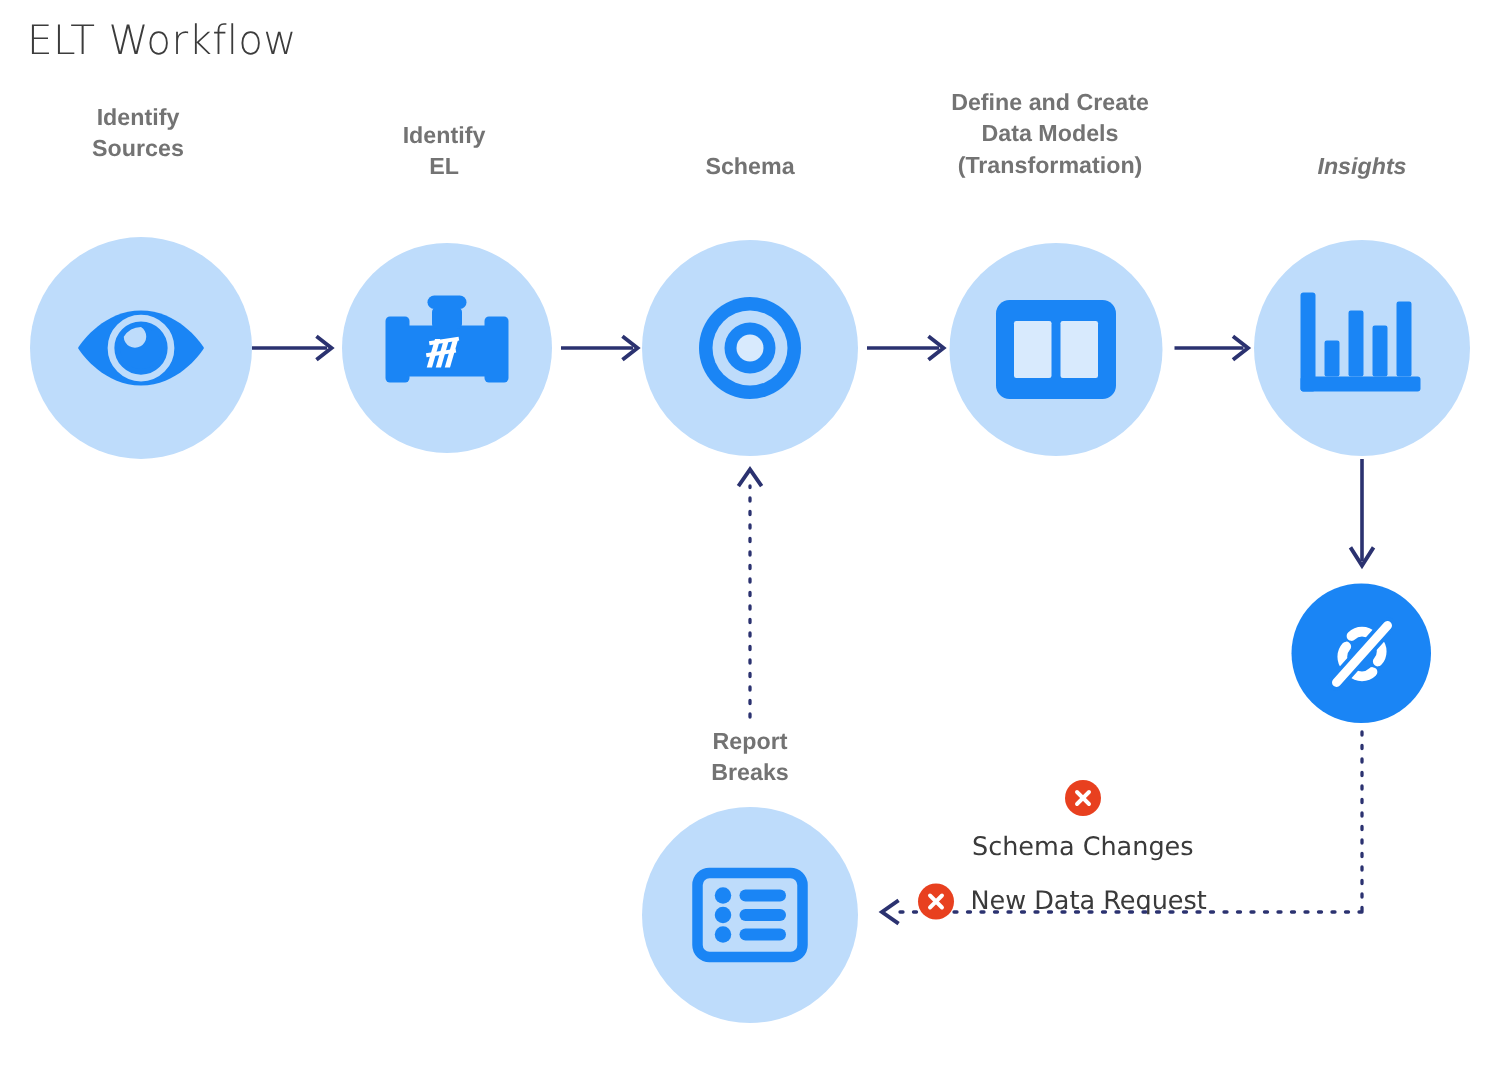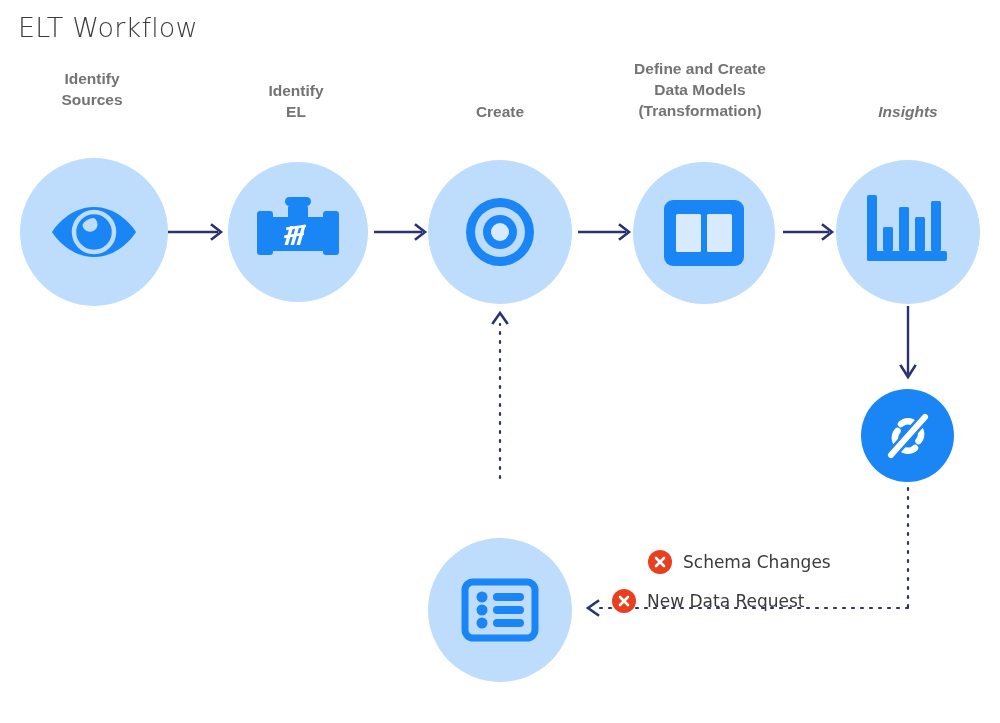--- a/index.html
+++ b/index.html
@@ -82,21 +82,21 @@
 <body>
 
 <div id="canvas">
 
   <div class="abs" id="page-title">ELT Workflow</div>
 
   <div class="step-label" style="left:12px; top:68px; width:160px;">Identify
 Sources</div>
   <div class="step-label" style="left:216px; top:80px; width:160px;">Identify
 EL</div>
-  <div class="step-label" style="left:420px; top:101px; width:160px;">Create</div>
+  <div class="step-label" style="left:420px; top:101px; width:160px;">Schema</div>
   <div class="step-label" style="left:585px; top:58px; width:230px;">Define and Create
 Data Models
 (Transformation)</div>
   <div class="step-label" style="left:828px; top:101px; width:160px;font-style:italic;">Insights</div>
 
   <div class="bubble" style="left:20px; top:158px; width:148px; height:148px;">
     <span>
       <svg width="86" height="62" viewBox="0 0 86 62">
         <path d="M43 6 C67 6 82 26 85 31 C82 36 67 56 43 56 C19 56 4 36 1 31 C4 26 19 6 43 6 Z" fill="#1a85f5"></path>
         <circle cx="43" cy="31" r="20" fill="none" stroke="#bedcfb" stroke-width="4.5"></circle>
@@ -200,20 +200,22 @@
         <g fill="none" stroke="#ffffff" stroke-width="6.5" stroke-linecap="round">
           <path d="M21 16 A10 10 0 0 1 35 16 L38.5 19.5 A10 10 0 0 1 38.5 33"></path>
           <path d="M35 40 A10 10 0 0 1 21 40 L17.5 36.5 A10 10 0 0 1 17.5 23"></path>
         </g>
         <line x1="45" y1="9" x2="11" y2="47" stroke="#1a85f5" stroke-width="11" stroke-linecap="round"></line>
         <line x1="45" y1="9" x2="11" y2="47" stroke="#ffffff" stroke-width="6" stroke-linecap="round"></line>
       </svg>
     </span>
   </div>
 
+  <div class="step-label" style="left:420px; top:484px; width:160px;">Report
+Breaks</div>
 
   <div class="bubble" style="left:428px; top:538px; width:144px; height:144px;">
     <span>
       <svg width="76" height="62" viewBox="0 0 76 62">
         <rect x="3" y="3" width="70" height="56" rx="8" fill="none" stroke="#1a85f5" stroke-width="7"></rect>
         <circle cx="20" cy="18" r="5.5" fill="#1a85f5"></circle>
         <circle cx="20" cy="31" r="5.5" fill="#1a85f5"></circle>
         <circle cx="20" cy="44" r="5.5" fill="#1a85f5"></circle>
         <rect x="31" y="14" width="31" height="8" rx="4" fill="#1a85f5"></rect>
         <rect x="31" y="27" width="31" height="8" rx="4" fill="#1a85f5"></rect>
@@ -230,21 +232,21 @@
   </div>
 
   <div class="abs" style="left:585px; top:480px;">
     <svg width="330" height="140" viewBox="0 0 330 140">
       <line x1="323" y1="8" x2="323" y2="128" stroke="#2b3270" stroke-width="2.2" stroke-dasharray="2 7" stroke-linecap="round"></line>
       <line x1="323" y1="128" x2="14" y2="128" stroke="#2b3270" stroke-width="2.2" stroke-dasharray="2 7" stroke-linecap="round"></line>
       <polyline points="13,121 3,128 13,135" fill="none" stroke="#2b3270" stroke-width="2.6" stroke-linecap="square"></polyline>
     </svg>
   </div>
 
-  <div class="legend-row" style="left:648px; top:550px;">
+  <div class="legend-row" style="left:648px; top:520px;flex-direction:column;">
     <span class="legend-badge">
       <svg width="14" height="14" viewBox="0 0 14 14">
         <line x1="3" y1="3" x2="11" y2="11" stroke="#ffffff" stroke-width="2.6" stroke-linecap="round"></line>
         <line x1="11" y1="3" x2="3" y2="11" stroke="#ffffff" stroke-width="2.6" stroke-linecap="round"></line>
       </svg>
     </span>
     <span class="legend-text">Schema Changes</span>
   </div>
 
   <div class="legend-row" style="left:612px; top:557px;margin-top:32px;">

